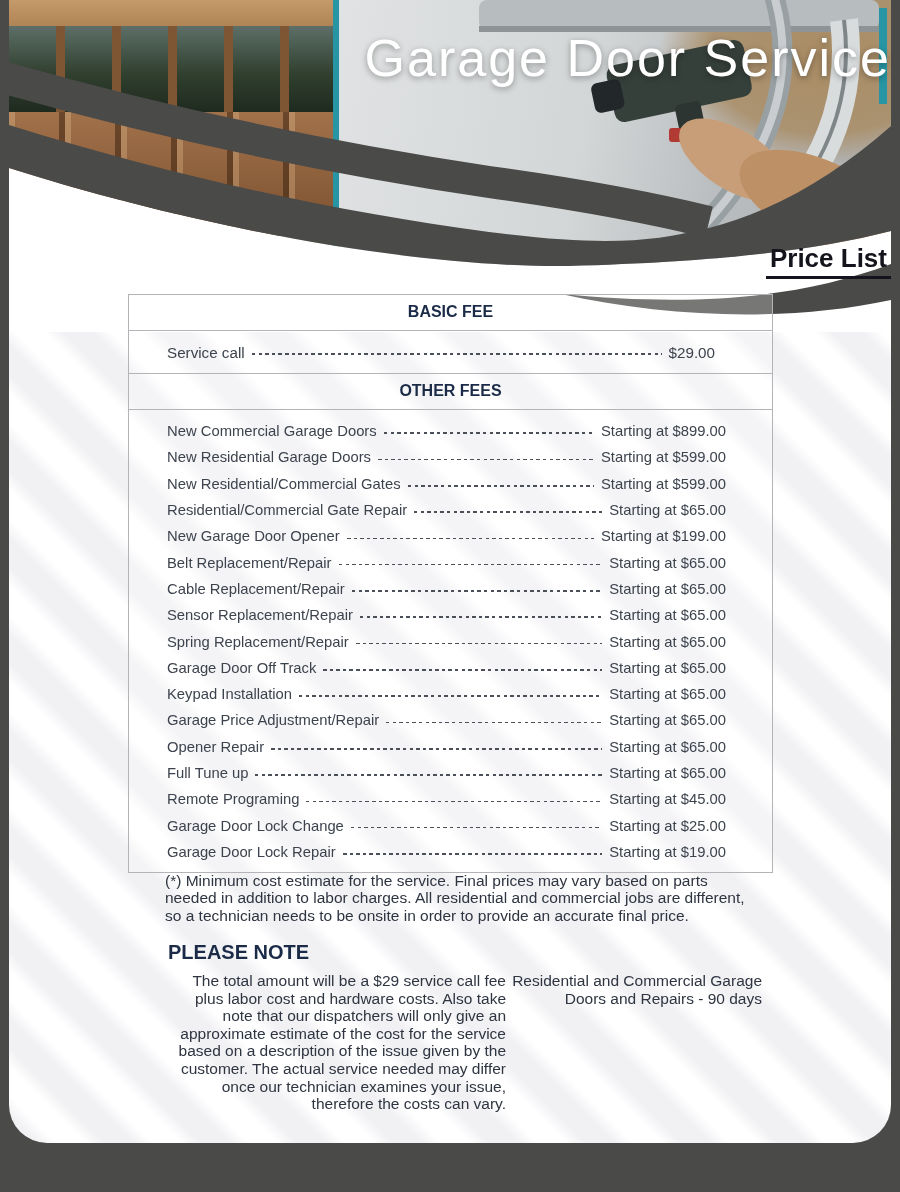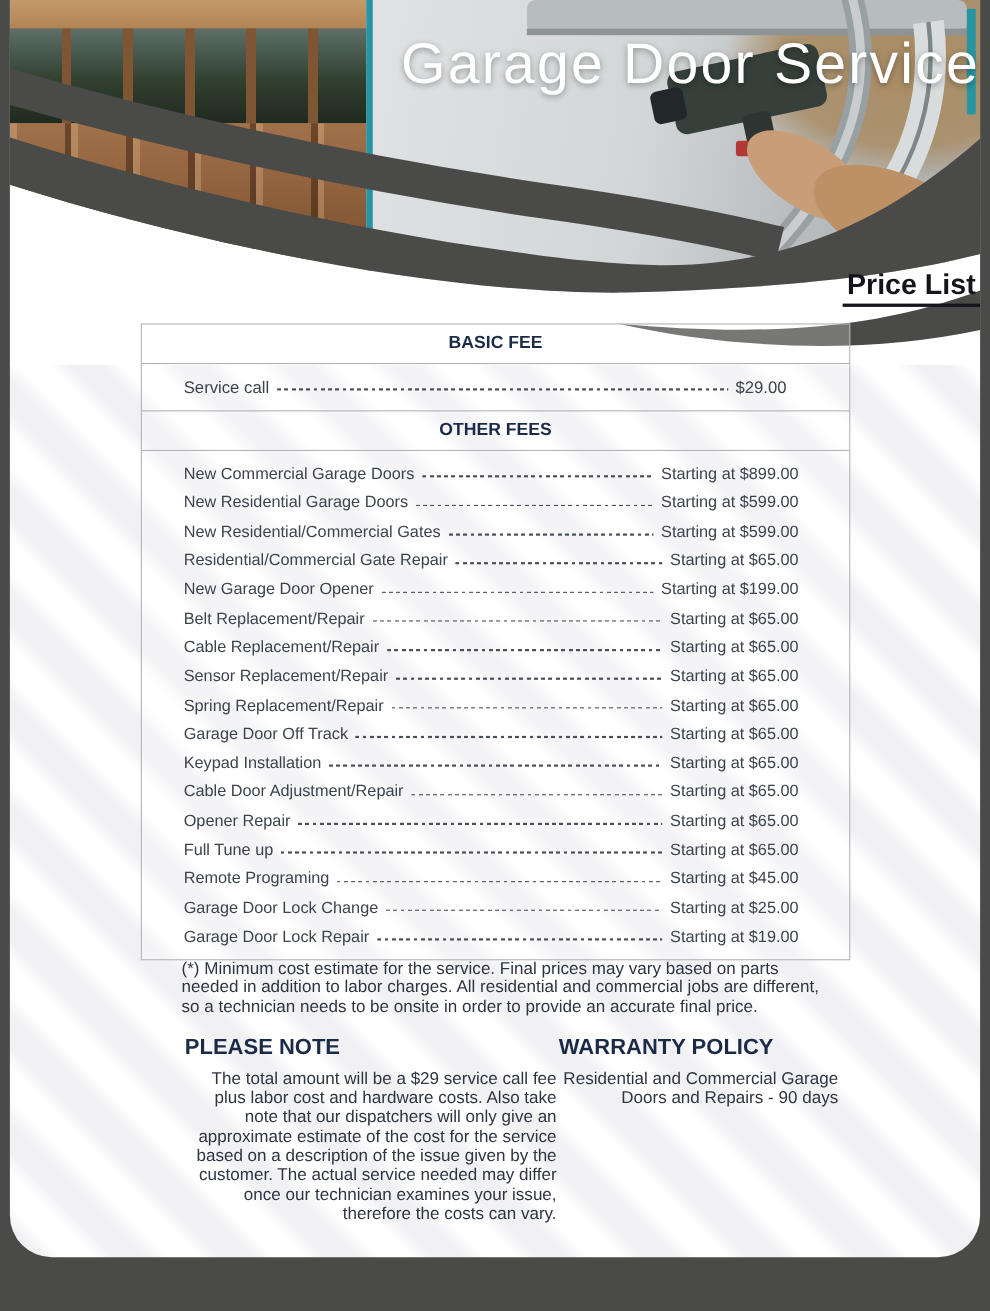--- a/index.html
+++ b/index.html
@@ -248,21 +248,21 @@
           <span class="price">Starting at $65.00</span>
         </div>
 
         <div class="row">
           <span>Keypad Installation</span>
           <span class="leader"></span>
           <span class="price">Starting at $65.00</span>
         </div>
 
         <div class="row">
-          <span>Cable Door Adjustment/Repair</span>
+          <span>Garage Price Adjustment/Repair</span>
           <span class="leader"></span>
           <span class="price">Starting at $65.00</span>
         </div>
 
         <div class="row">
           <span>Opener Repair</span>
           <span class="leader"></span>
           <span class="price">Starting at $65.00</span>
         </div>
 
@@ -291,16 +291,15 @@
         </div>
       </div>
 
   </div>
 
   <p class="footnote">(*) Minimum cost estimate for the service. Final prices may vary based on parts needed in addition to labor charges. All residential and commercial jobs are different, so a technician needs to be onsite in order to provide an accurate final price.</p>
 
   <h3 class="col-head ph">PLEASE NOTE</h3>
   <p class="col-body pb">The total amount will be a $29 service call fee plus labor cost and hardware costs. Also take note that our dispatchers will only give an approximate estimate of the cost for the service based on a description of the issue given by the customer. The actual service needed may differ once our technician examines your issue, therefore the costs can vary.</p>
 
-  <h3 class="col-head wh">WARRANTY POLICY</h3>
   <p class="col-body wb">Residential and Commercial Garage Doors and Repairs - 90 days</p>
 
 </div>
 
 </body></html>

